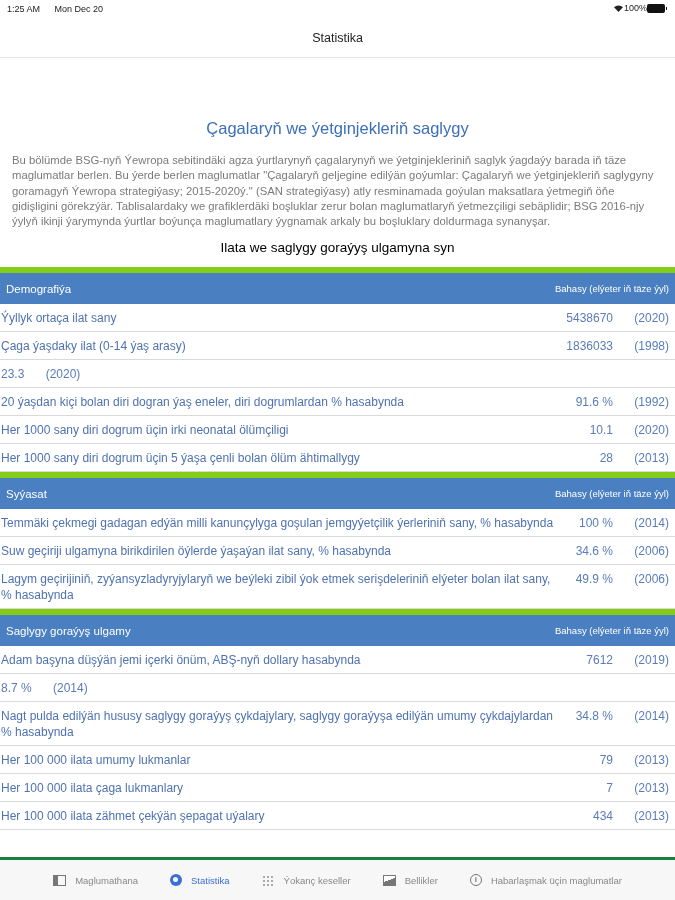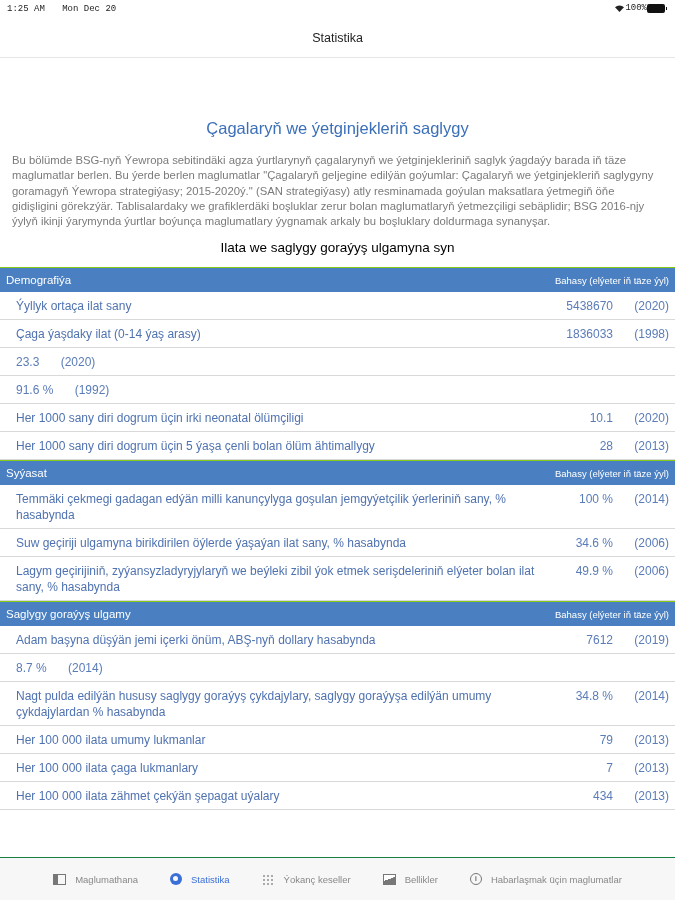--- a/index.html
+++ b/index.html
@@ -1,43 +1,43 @@
 <!DOCTYPE html>
 <html><head>
 <meta charset="utf-8">
 <style>
   * { box-sizing: border-box; margin: 0; padding: 0; }
   html, body { width: 675px; height: 900px; overflow: hidden; background: #ffffff; }
   body { font-family: "Liberation Sans", "DejaVu Sans", sans-serif; color: #333; position: relative; }
 
-  .status-bar { position: absolute; top: 0; left: 0; width: 671px; height: 18px; font-size: 9px; color: #222; font-family: Liberation Mono, monospace; }
+  .status-bar { position: absolute; top: 0; left: 0; width: 671px; height: 18px; font-size: 9px; color: #222; }
   .status-bar .left { position: absolute; left: 7px; top: 4px; }
   .status-bar .left span { margin-right: 12px; }
   .status-bar .right { position: absolute; right: 6px; top: 3px; display: flex; align-items: center; gap: 0; }
   .battery { width: 18px; height: 9px; border-radius: 2px; background: #111; position: relative; }
   .battery::after { content: ""; position: absolute; right: -2px; top: 3px; width: 1.5px; height: 3px; background: #111; }
   .wifi { width: 11px; height: 9px; position: relative; }
 
   .nav-bar { position: absolute; top: 18px; left: 0; width: 675px; height: 40px; border-bottom: 1px solid #e6e6e6; text-align: center; }
   .nav-title { font-size: 12.5px; color: #222; line-height: 40px; }
 
   .content { position: absolute; top: 59px; left: 0; width: 675px; height: 797px; overflow: hidden; margin-top: 48px; }
   .main-title { text-align: center; color: #3b6fb8; font-size: 16.5px; margin-top: 12px; height: 24px; }
   .intro { font-size: 11.3px; color: #7a7a7a; line-height: 15.3px; padding: 10px 12px 0 12px; }
   .sub-title { text-align: center; color: #000000; font-size: 13.5px; margin-top: 11px; height: 20px; }
 
   .table { margin-top: 7px; width: 675px; }
-  .section-header { background: #4a7fc1; color: #fff; height: 25px; display: flex; align-items: center; justify-content: space-between; padding: 4px 6px; font-size: 11.5px; border-top: 1px solid #84cc16; }
+  .section-header { background: #4a7fc1; color: #fff; height: 37px; display: flex; align-items: center; justify-content: space-between; padding: 4px 6px; font-size: 11.5px; border-top: 6px solid #84cc16; }
   .section-header .col-label { font-size: 9.5px; }
-  .row { display: flex; justify-content: space-between; align-items: flex-start; border-bottom: 1.5px solid #d9d9d9; padding: 6px 6px 5px 16px; font-size: 12px; color: #4f72b0; line-height: 16px; min-height: 27px; }
+  .row { display: flex; justify-content: space-between; align-items: flex-start; border-bottom: 1.5px solid #d9d9d9; padding: 6px 6px 5px 1px; font-size: 12px; color: #4f72b0; line-height: 16px; min-height: 27px; }
   .row .label { flex: 1; padding-right: 14px; }
   .row .value { white-space: nowrap; display: flex; gap: 14px; color: #5a7cb8; }
   .row .year { min-width: 42px; text-align: right; }
 
-  .tab-bar { position: absolute; left: 0; top: 857px; width: 675px; height: 43px; background: #f7f7f7; border-top: 1px solid #15803d; display: flex; align-items: center; justify-content: center; gap: 0; font-size: 9.5px; color: #888; }
+  .tab-bar { position: absolute; left: 0; top: 857px; width: 675px; height: 43px; background: #f7f7f7; border-top: 3px solid #15803d; display: flex; align-items: center; justify-content: center; gap: 0; font-size: 9.5px; color: #888; }
   .tab { display: flex; align-items: center; gap: 9px; padding: 0 16px; height: 43px; }
   .tab.active { color: #3b6fd8; }
   .tab .icon { width: 13px; height: 11px; display: inline-block; position: relative; }
   .icon-sidebar { border: 1.5px solid #777; }
   .icon-sidebar::before { content: ""; position: absolute; left: 0; top: 0; width: 4px; height: 100%; background: #777; }
   .icon-globe { width: 12px !important; height: 12px !important; border-radius: 50%; background: #3b6fd8; }
   .icon-globe::after { content: ""; position: absolute; left: 3px; top: 3px; width: 5px; height: 5px; border-radius: 50%; background: #f7f7f7; }
   .icon-grid { background-image: radial-gradient(#aaa 1px, transparent 1.2px); background-size: 4px 4px; }
   .icon-image { border: 1.5px solid #777; background: linear-gradient(160deg, #fff 45%, #777 46%); }
   .icon-info { width: 12px !important; height: 12px !important; border-radius: 50%; border: 1.3px solid #777; text-align: center; font-size: 8px; line-height: 10px; color: #777; font-weight: bold; }
@@ -87,20 +87,21 @@
           <span class="year">(1998)</span>
         </span>
       </div>
       <div class="row">
         <span class="value">
           <span>23.3</span>
           <span class="year">(2020)</span>
         </span>
       </div>
       <div class="row">
+        <span class="label">20 ýaşdan kiçi bolan diri dogran ýaş eneler, diri dogrumlardan % hasabynda</span>
         <span class="value">
           <span>91.6 %</span>
           <span class="year">(1992)</span>
         </span>
       </div>
       <div class="row">
         <span class="label">Her 1000 sany diri dogrum üçin irki neonatal ölümçiligi</span>
         <span class="value">
           <span>10.1</span>
           <span class="year">(2020)</span>

